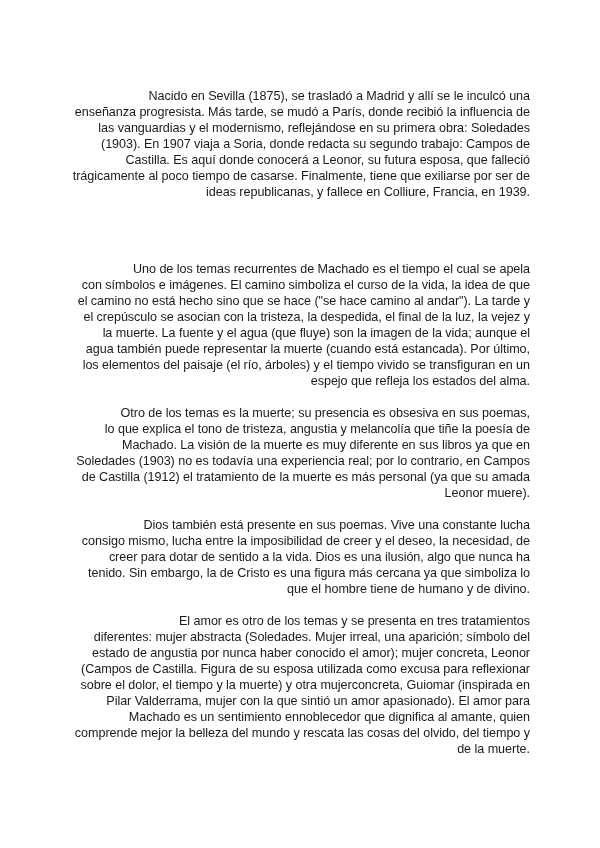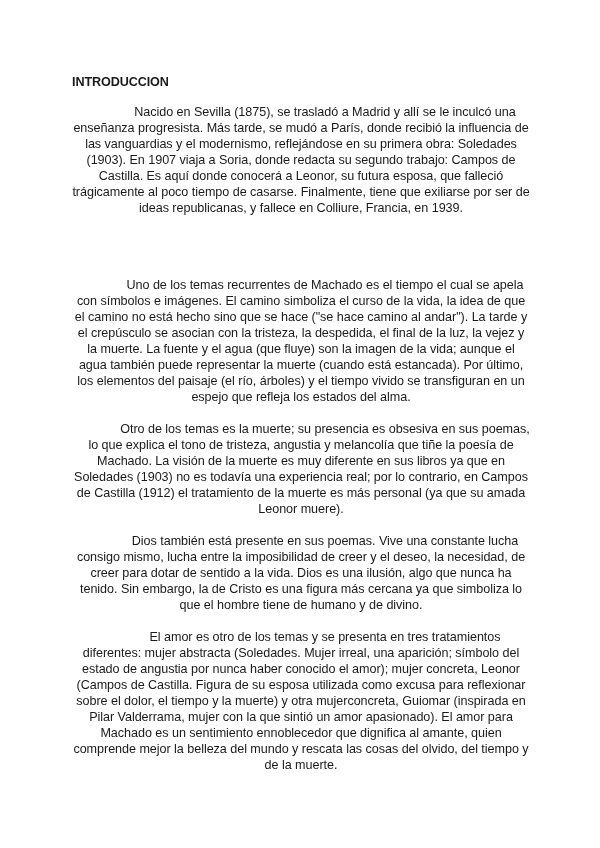--- a/index.html
+++ b/index.html
@@ -26,33 +26,32 @@
     .heading {
       font-weight: bold;
       font-size: 12.6px;
       margin: 0;
       height: 16px;
       letter-spacing: -0.1px;
     }
     .para {
       margin: 0;
       text-indent: 48px;
-      text-align: center;
+      text-align: right;
       letter-spacing: -0.05px;
     }
     .gap-1 { height: 16px; }
     .gap-h1 { height: 14px; }
     .gap-big { height: 47px; }
   </style>
 </head>
 <body>
 
 <div class="page">
 
-  <h1 class="heading">INTRODUCCION</h1>
   <div class="gap-h1"></div>
   <p class="para">Nacido en Sevilla (1875), se trasladó a Madrid y allí se le inculcó una enseñanza progresista. Más tarde, se mudó a París, donde recibió la influencia de las vanguardias y el modernismo, reflejándose en su primera obra: Soledades (1903). En 1907 viaja a Soria, donde redacta su segundo trabajo: Campos de Castilla. Es aquí donde conocerá a Leonor, su futura esposa, que falleció trágicamente al poco tiempo de casarse. Finalmente, tiene que exiliarse por ser de ideas republicanas, y fallece en Colliure, Francia, en 1939.</p>
 
   <div class="gap-big"></div>
 
   <div class="gap-h1"></div>
   <p class="para">Uno de los temas recurrentes de Machado es el tiempo el cual se apela con símbolos e imágenes. El camino simboliza el curso de la vida, la idea de que el camino no está hecho sino que se hace ("se hace camino al andar"). La tarde y el crepúsculo se asocian con la tristeza, la despedida, el final de la luz, la vejez y la muerte. La fuente y el agua (que fluye) son la imagen de la vida; aunque el agua también puede representar la muerte (cuando está estancada). Por último, los elementos del paisaje (el río, árboles) y el tiempo vivido se transfiguran en un espejo que refleja los estados del alma.</p>
   <div class="gap-1"></div>
   <p class="para">Otro de los temas es la muerte; su presencia es obsesiva en sus poemas, lo que explica el tono de tristeza, angustia y melancolía que tiñe la poesía de Machado. La visión de la muerte es muy diferente en sus libros ya que en Soledades (1903) no es todavía una experiencia real; por lo contrario, en Campos de Castilla (1912) el tratamiento de la muerte es más personal (ya que su amada Leonor muere).</p>
   <div class="gap-1"></div>

